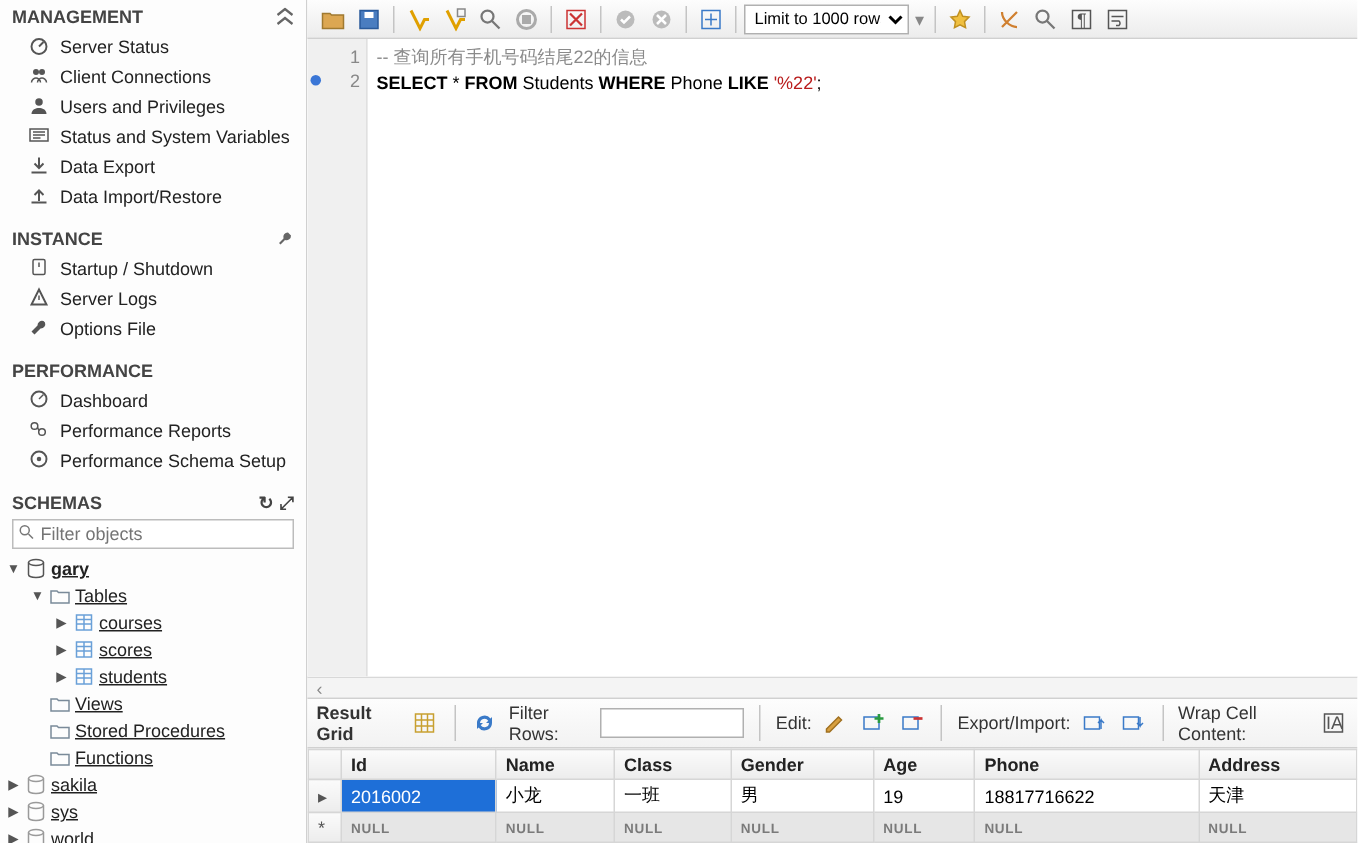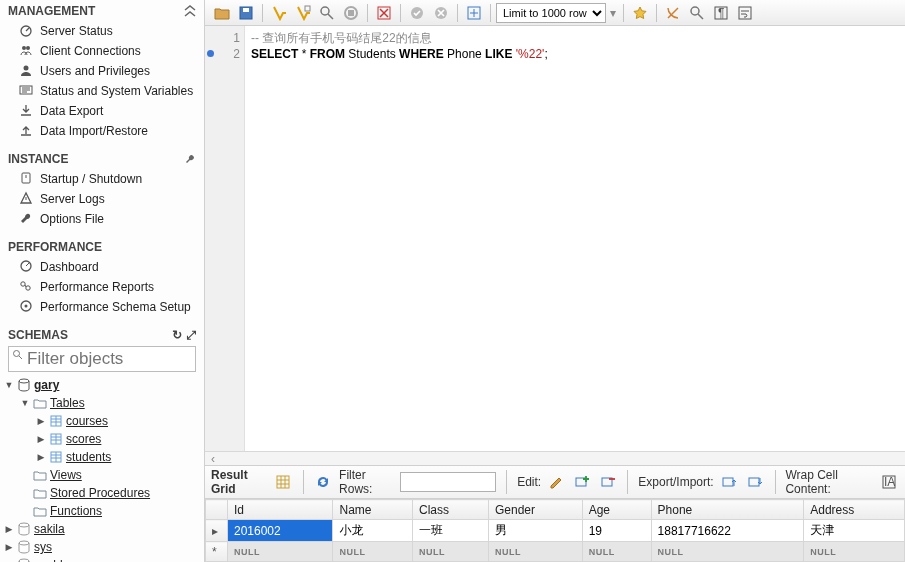--- a/index.html
+++ b/index.html
@@ -5,21 +5,21 @@
 * { box-sizing: border-box; margin: 0; padding: 0; font-family: "Segoe UI", Tahoma, sans-serif; font-size: 12px; }
 body { width: 905px; height: 562px; display: flex; background: #fff; overflow: hidden; }
 
 
 .sidebar { width: 205px; height: 100%; border-right: 1px solid #d0d0d0; display: flex; flex-direction: column; background: #fdfdfd; overflow-y: auto; }
 .section-header { font-size: 11px; font-weight: bold; color: #444; padding: 4px 8px 2px 8px; display: flex; align-items: center; justify-content: space-between; }
 .section-header .hdr-icons { display: flex; gap: 4px; align-items: center; }
 .nav-item { display: flex; align-items: flex-end; gap: 6px; padding: 2px 8px 2px 18px; color: #222; cursor: default; }
 .nav-item .nav-icon { width: 16px; height: 16px; display: inline-flex; align-items: center; justify-content: center; color: #555; }
 .filter-box { margin: 2px 8px; }
-.filter-box input { width: 100%; padding: 2px 4px; border: 1px solid #bcbcbc; font-size: 17px; }
+.filter-box input { width: 100%; padding: 2px 4px; border: 1px solid #bcbcbc; font-size: 12px; }
 .tree { padding: 2px 0; }
 .tree-row { display: flex; align-items: center; gap: 2px; padding: 1px 4px; cursor: default; }
 .tree-toggle { width: 10px; text-align: center; color: #555; font-size: 9px; user-select: none; }
 .tree-icon { width: 16px; height: 16px; display: inline-flex; align-items: center; justify-content: center; }
 .tree-label { color: #222; text-decoration: underline; }
 .tree-bold { font-weight: bold; }
 .indent1 { padding-left: 20px; }
 .indent2 { padding-left: 36px; }
 
 
@@ -41,21 +41,21 @@
 
 .result-hsep { height: 14px; background: #f4f4f4; border-top: 1px solid #d8d8d8; display:flex; align-items:center; padding-left:6px; color:#888; }
 
 .result-bar { height: 34px; border-top: 1px solid #d0d0d0; border-bottom: 1px solid #d0d0d0; background: linear-gradient(#fdfdfd,#f2f2f2); display: flex; align-items: center; padding: 0 6px; gap: 6px; }
 .result-bar .rb-label { font-size: 12px; color: #333; }
 .result-bar input.filter { border: 1px solid #b0b0b0; height: 20px; width: 96px; padding: 0 4px; font-size: 12px; }
 .rb-sep { width: 1px; height: 24px; background: #c4c4c4; margin: 0 4px; }
 
 .grid { border-collapse: collapse; width: 100%; font-size: 12px; }
 .grid th, .grid td { border: 1px solid #d6d6d6; padding: 2px 6px; text-align: left; height: 20px; }
-.grid th { background: linear-gradient(#fbfbfb,#ececec); font-weight: normal; color: #222; }
+.grid th { background: linear-gradient(#fbfbfb,#ececec); font-weight: bold; color: #222; }
 .rowhdr { width: 22px; background: linear-gradient(#fbfbfb,#ececec); text-align: center; color: #555; }
 .sel-cell { background: #1e6fd8; color: #fff; margin-left: 42px; }
 .null-cell { background: #e6e6e6; color: #7a7a7a; font-size: 9px; font-weight: bold; letter-spacing: 0.5px; }
 .grid-wrap { overflow: auto; flex: 0 0 auto; }
 
 
 svg { display: block; }
 </style>
 </head>
 <body>

